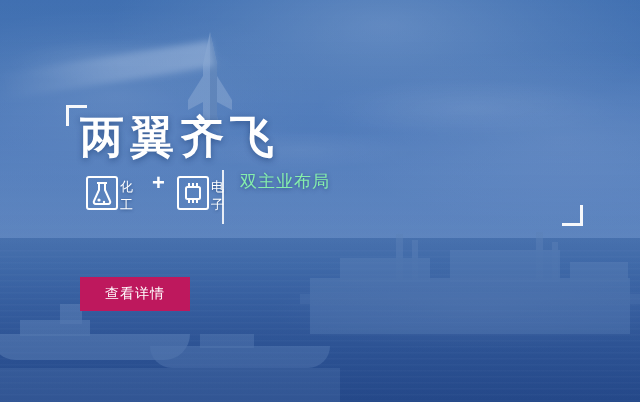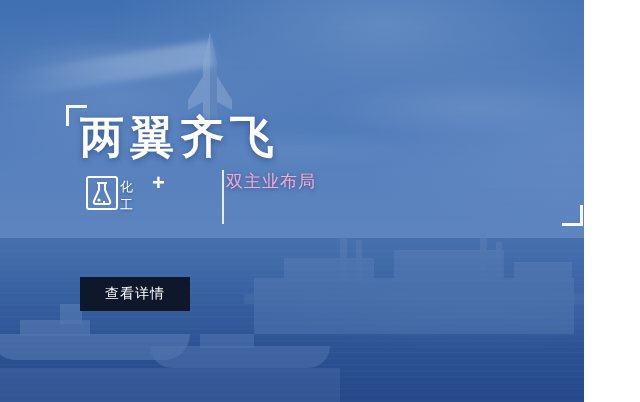--- a/index.html
+++ b/index.html
@@ -6,21 +6,21 @@
     margin: 0;
     padding: 0;
     background: #ffffff;
   }
   body {
     font-family: "Liberation Sans", sans-serif;
   }
 
   .banner {
     position: relative;
-    width: 584px;
+    width: 640px;
     height: 402px;
     overflow: hidden;
     background: #2f5f9e;
   }
 
   
   .sky {
     position: absolute;
     left: 0; top: 0;
     width: 640px;
@@ -185,43 +185,43 @@
 
   .divider {
     position: absolute;
     left: 222px; top: 170px;
     width: 2px; height: 54px;
     background: rgba(255,255,255,0.85);
   }
 
   .sub-wrap {
     position: absolute;
-    left: 226px; top: 170px;
-    color: #f9a8d4;
+    left: 240px; top: 170px;
+    color: #86efac;
   }
   .sub-title {
     font-size: 17px;
     line-height: 24px;
     letter-spacing: 1px;
     text-shadow: 0 1px 4px rgba(10,40,90,0.5);
   }
   .sub-desc {
     margin-top: 10px;
     font-size: 15px;
     line-height: 22px;
     letter-spacing: .5px;
     text-shadow: 0 1px 4px rgba(10,40,90,0.5);
     white-space: nowrap;
   }
 
   .cta {
     position: absolute;
     left: 80px; top: 277px;
     width: 110px; height: 34px;
-    background: #0f172a;
+    background: #be185d;
     color: #ffffff;
     font-size: 14px;
     letter-spacing: 1px;
     display: flex;
     align-items: center;
     justify-content: center;
     border: none;
     cursor: pointer;
     font-family: Liberation Mono, monospace;
   }
@@ -295,20 +295,37 @@
             </g>
             <circle cx="14" cy="25" r="1.6" fill="#ffffff"></circle>
             <circle cx="19" cy="27" r="1.2" fill="#ffffff"></circle>
           </svg>
         </div>
         <div class="icon-label">化工</div>
       </div>
 
       <div class="plus">+</div>
 
+      <div class="icon-block">
+        <div class="icon-box">
+          <svg width="34" height="36" viewBox="0 0 34 36" xmlns="http://www.w3.org/2000/svg">
+            <g fill="none" stroke="#ffffff" stroke-width="2">
+              <rect x="2" y="2" width="30" height="32" rx="2"></rect>
+              <rect x="10" y="12" width="14" height="12" rx="1.5"></rect>
+              <line x1="13" y1="12" x2="13" y2="8"></line>
+              <line x1="17" y1="12" x2="17" y2="8"></line>
+              <line x1="21" y1="12" x2="21" y2="8"></line>
+              <line x1="13" y1="24" x2="13" y2="28"></line>
+              <line x1="17" y1="24" x2="17" y2="28"></line>
+              <line x1="21" y1="24" x2="21" y2="28"></line>
+            </g>
+          </svg>
+        </div>
+        <div class="icon-label">电子</div>
+      </div>
 
     </div>
 
     <div class="divider"></div>
 
     <div class="sub-wrap">
       <div class="sub-title">双主业布局</div>
     </div>
 
     <button class="cta">查看详情</button>

